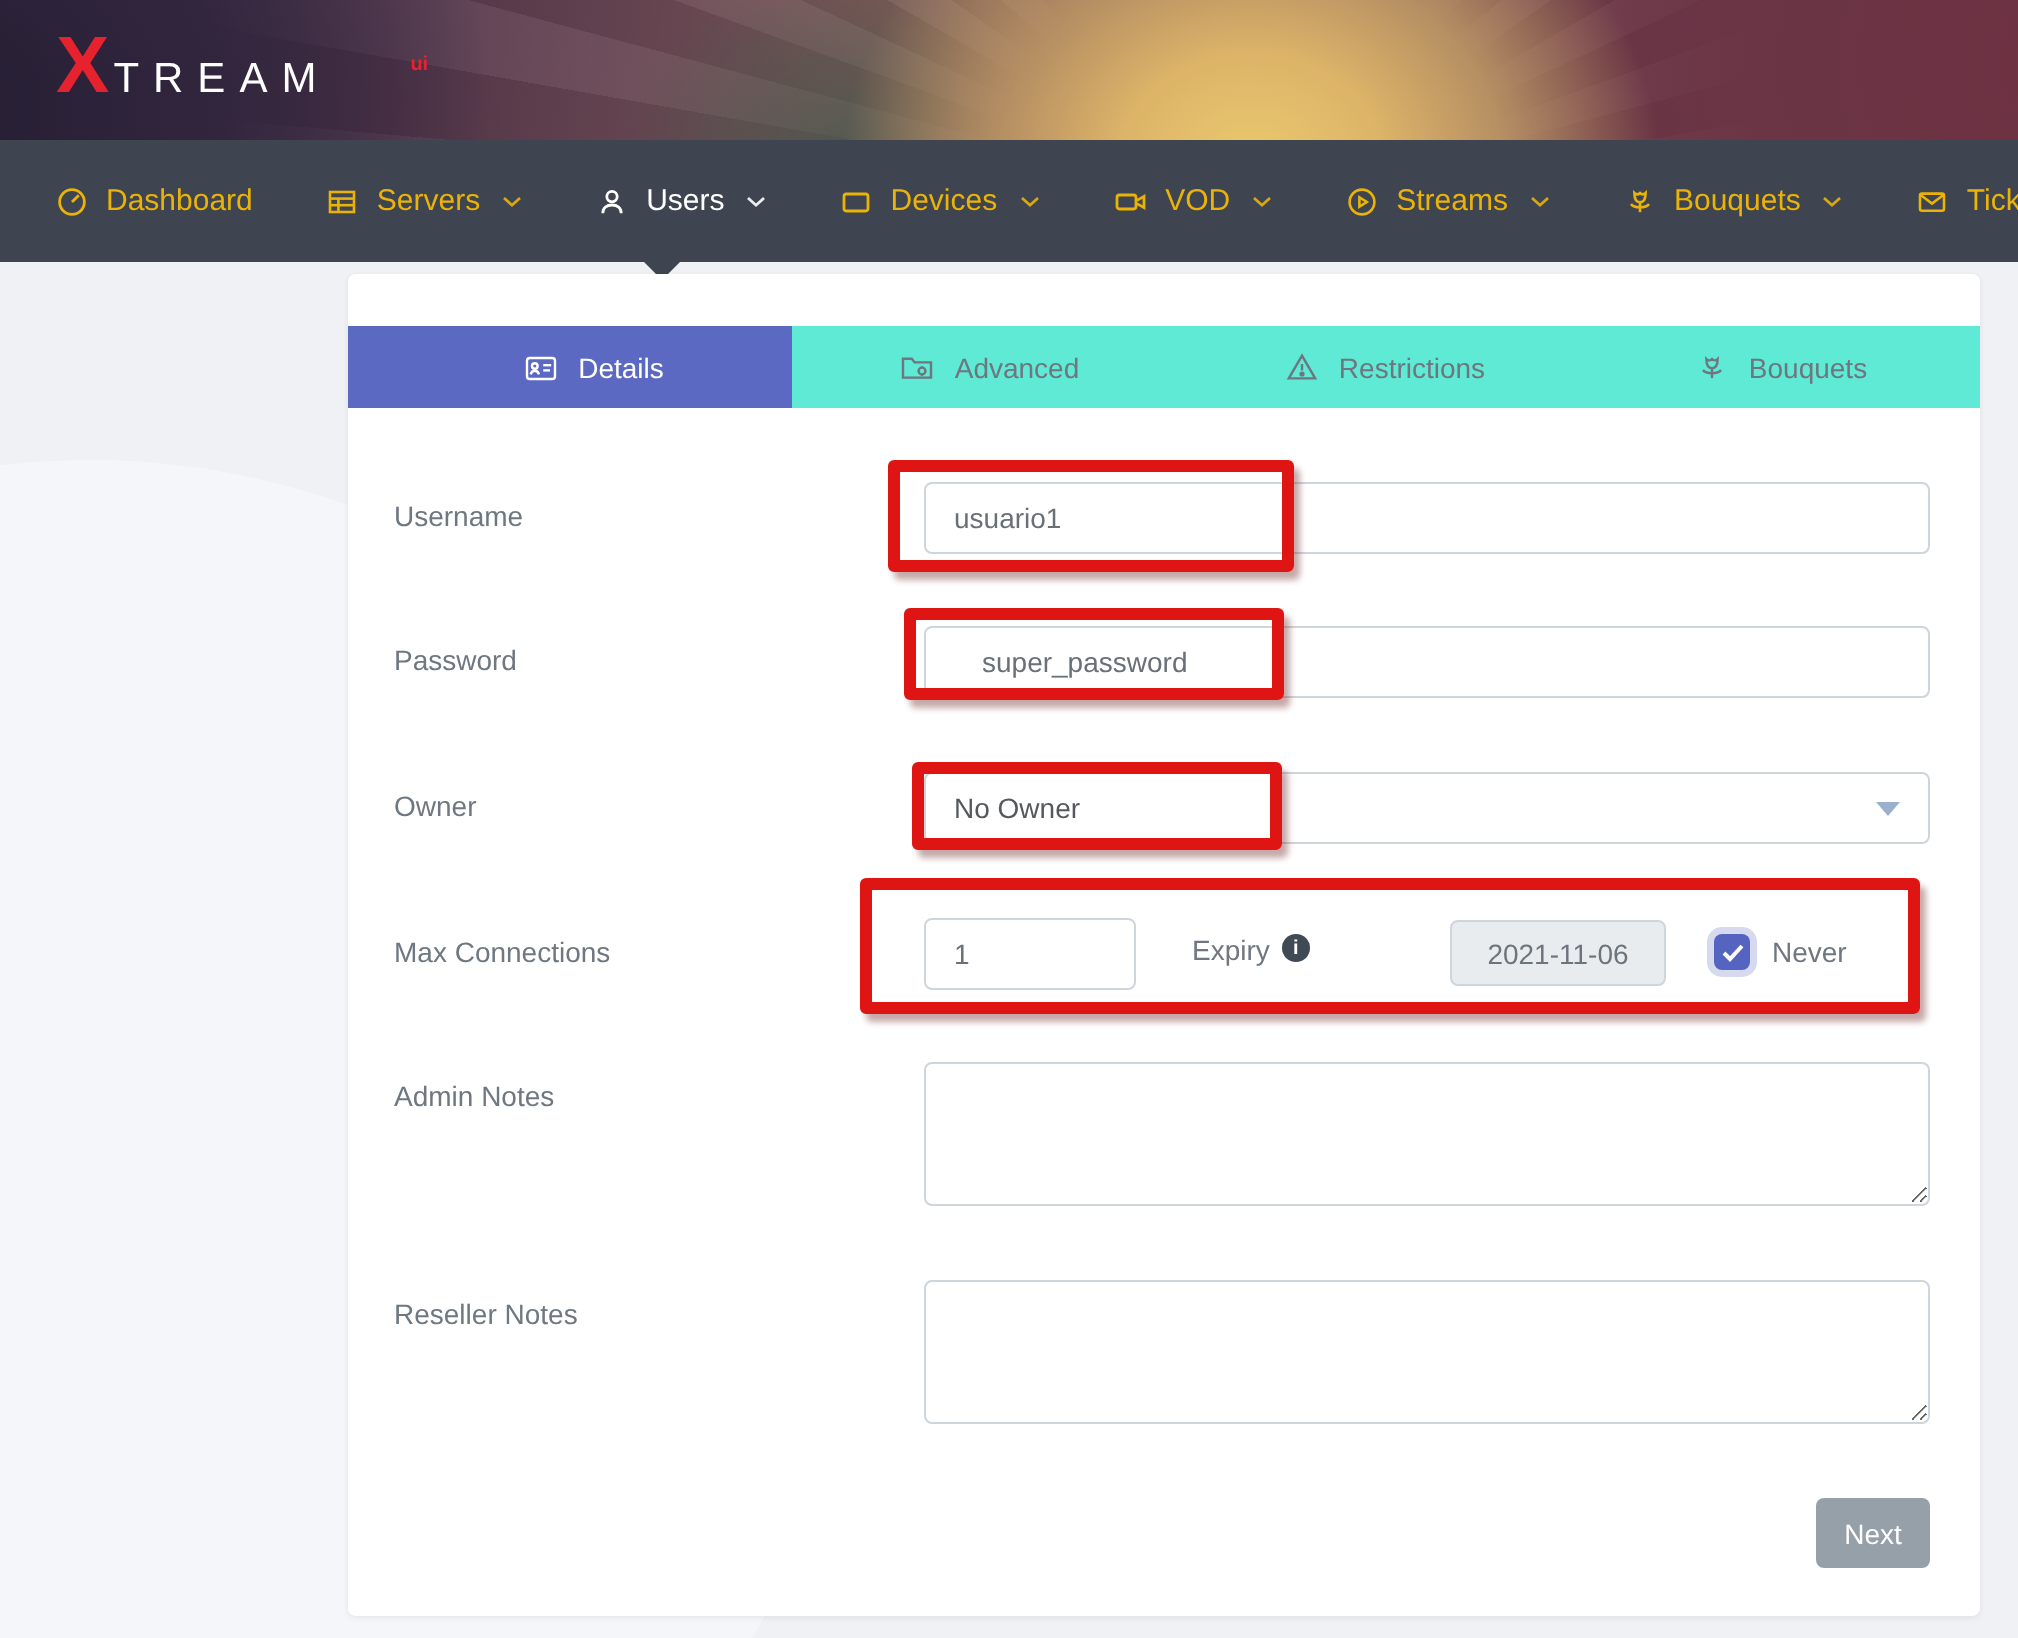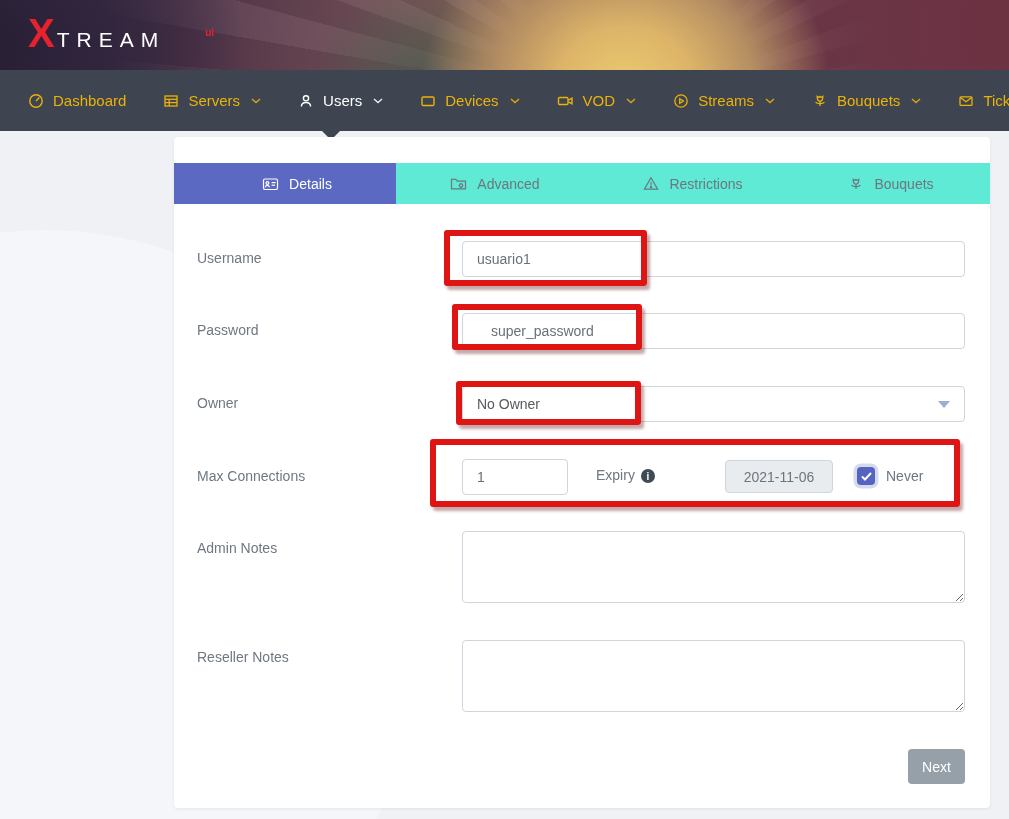--- a/index.html
+++ b/index.html
@@ -54,21 +54,21 @@
                 font-family:"Liberation Sans", sans-serif; background:#fff; outline:none; }
   .select-box { position:absolute; left:288px; width:503px; height:36px; border:1px solid #cfd5dc;
                 border-radius:4px; background:#fff; display:flex; align-items:center;
                 padding:0 14px; font-size:14px; color:#55595e; cursor:pointer; }
   .select-arrow { position:absolute; right:14px; top:15px; width:0; height:0;
                   border-left:6px solid transparent; border-right:6px solid transparent;
                   border-top:7px solid #9ab1cd; }
   .small-input { position:absolute; left:288px; width:106px; height:36px; border:1px solid #cfd5dc;
                  border-radius:4px; padding:0 14px; font-size:14px; color:#697077;
                  font-family:"Liberation Sans", sans-serif; outline:none; }
-  .expiry-label { position:absolute; left:422px; color:#6f7780; font-size:14px; display:flex; align-items:flex-end; gap:6px; }
+  .expiry-label { position:absolute; left:422px; color:#6f7780; font-size:14px; display:flex; align-items:flex-start; gap:6px; }
   .info-icon { width:14px; height:14px; border-radius:50%; background:#3f4a54; color:#fff;
                font-size:10px; font-weight:700; display:inline-flex; align-items:center;
                justify-content:center; font-style:normal; }
   .date-box { position:absolute; left:551px; width:108px; height:33px; background:#e9ecef;
               border:1px solid #cfd5dc; border-radius:4px; display:flex; align-items:center;
               justify-content:center; font-size:14px; color:#6c757d; }
   .checkbox { position:absolute; left:683px; width:18px; height:18px; background:#5563c1;
               border-radius:4px; display:flex; align-items:center; justify-content:center;
               box-shadow:0 0 0 3.5px rgba(92,107,192,0.25); cursor:pointer; }
   .checkbox-label { position:absolute; left:712px; color:#6e7680; font-size:14px; }

